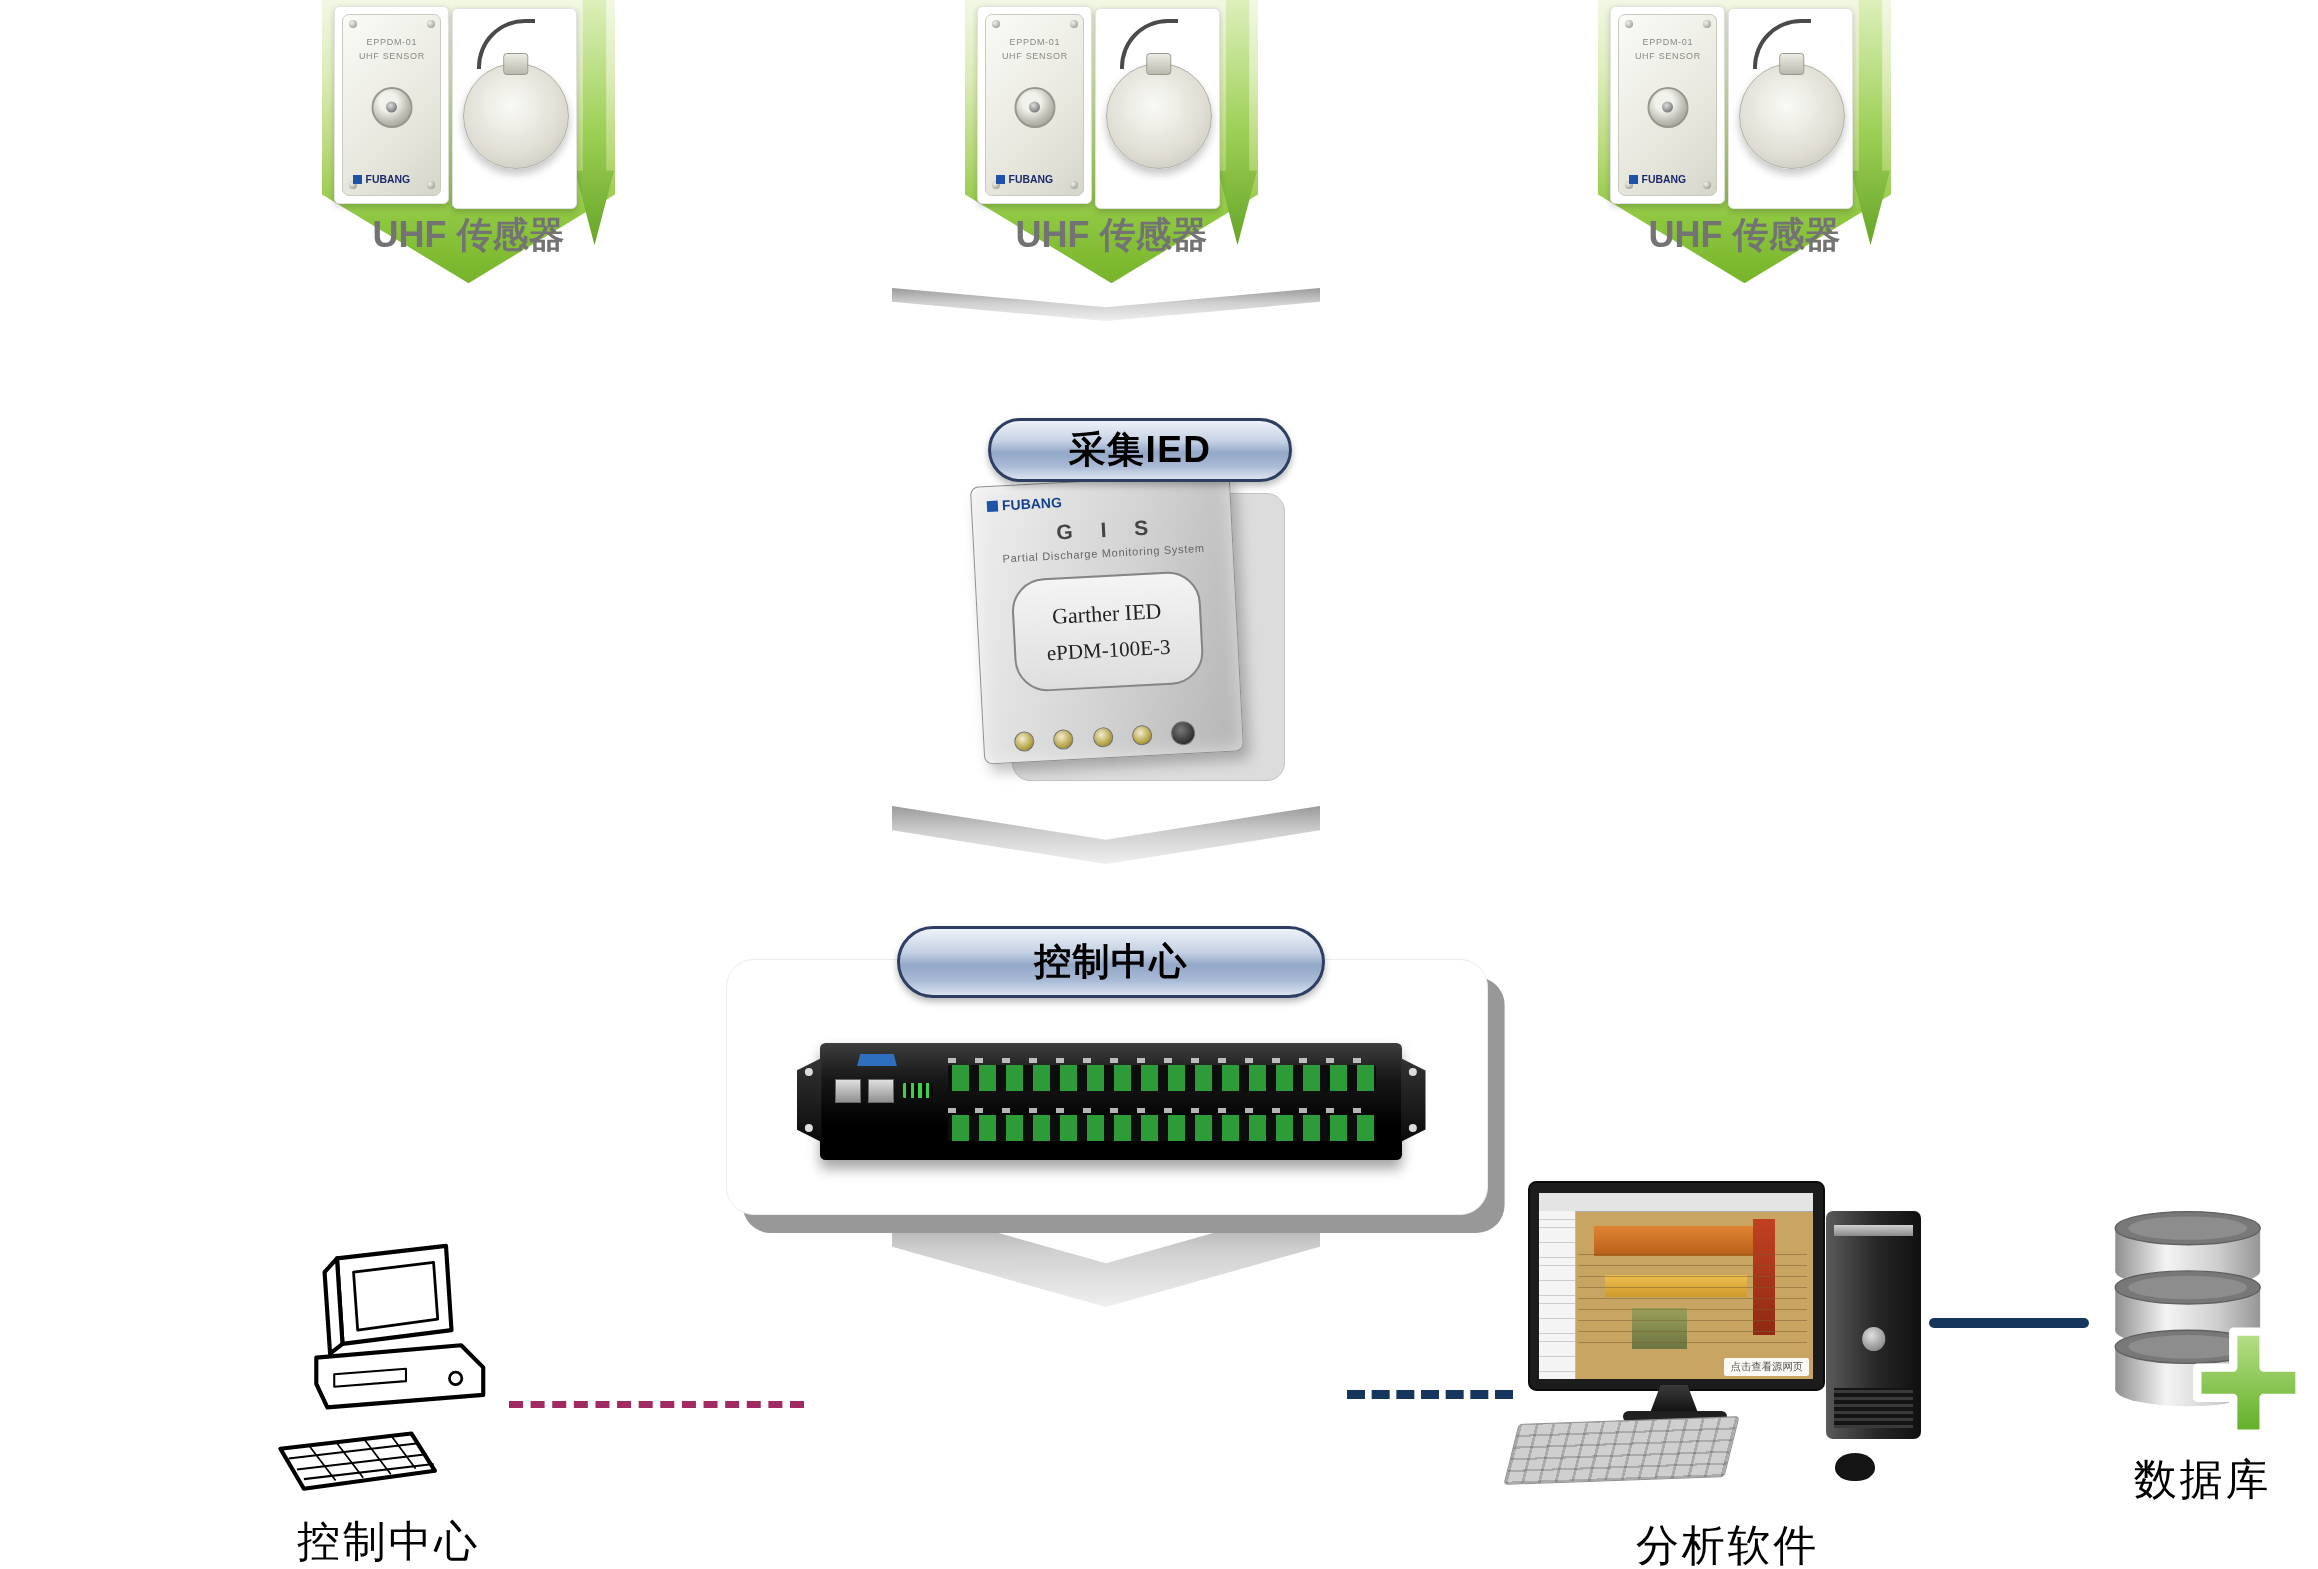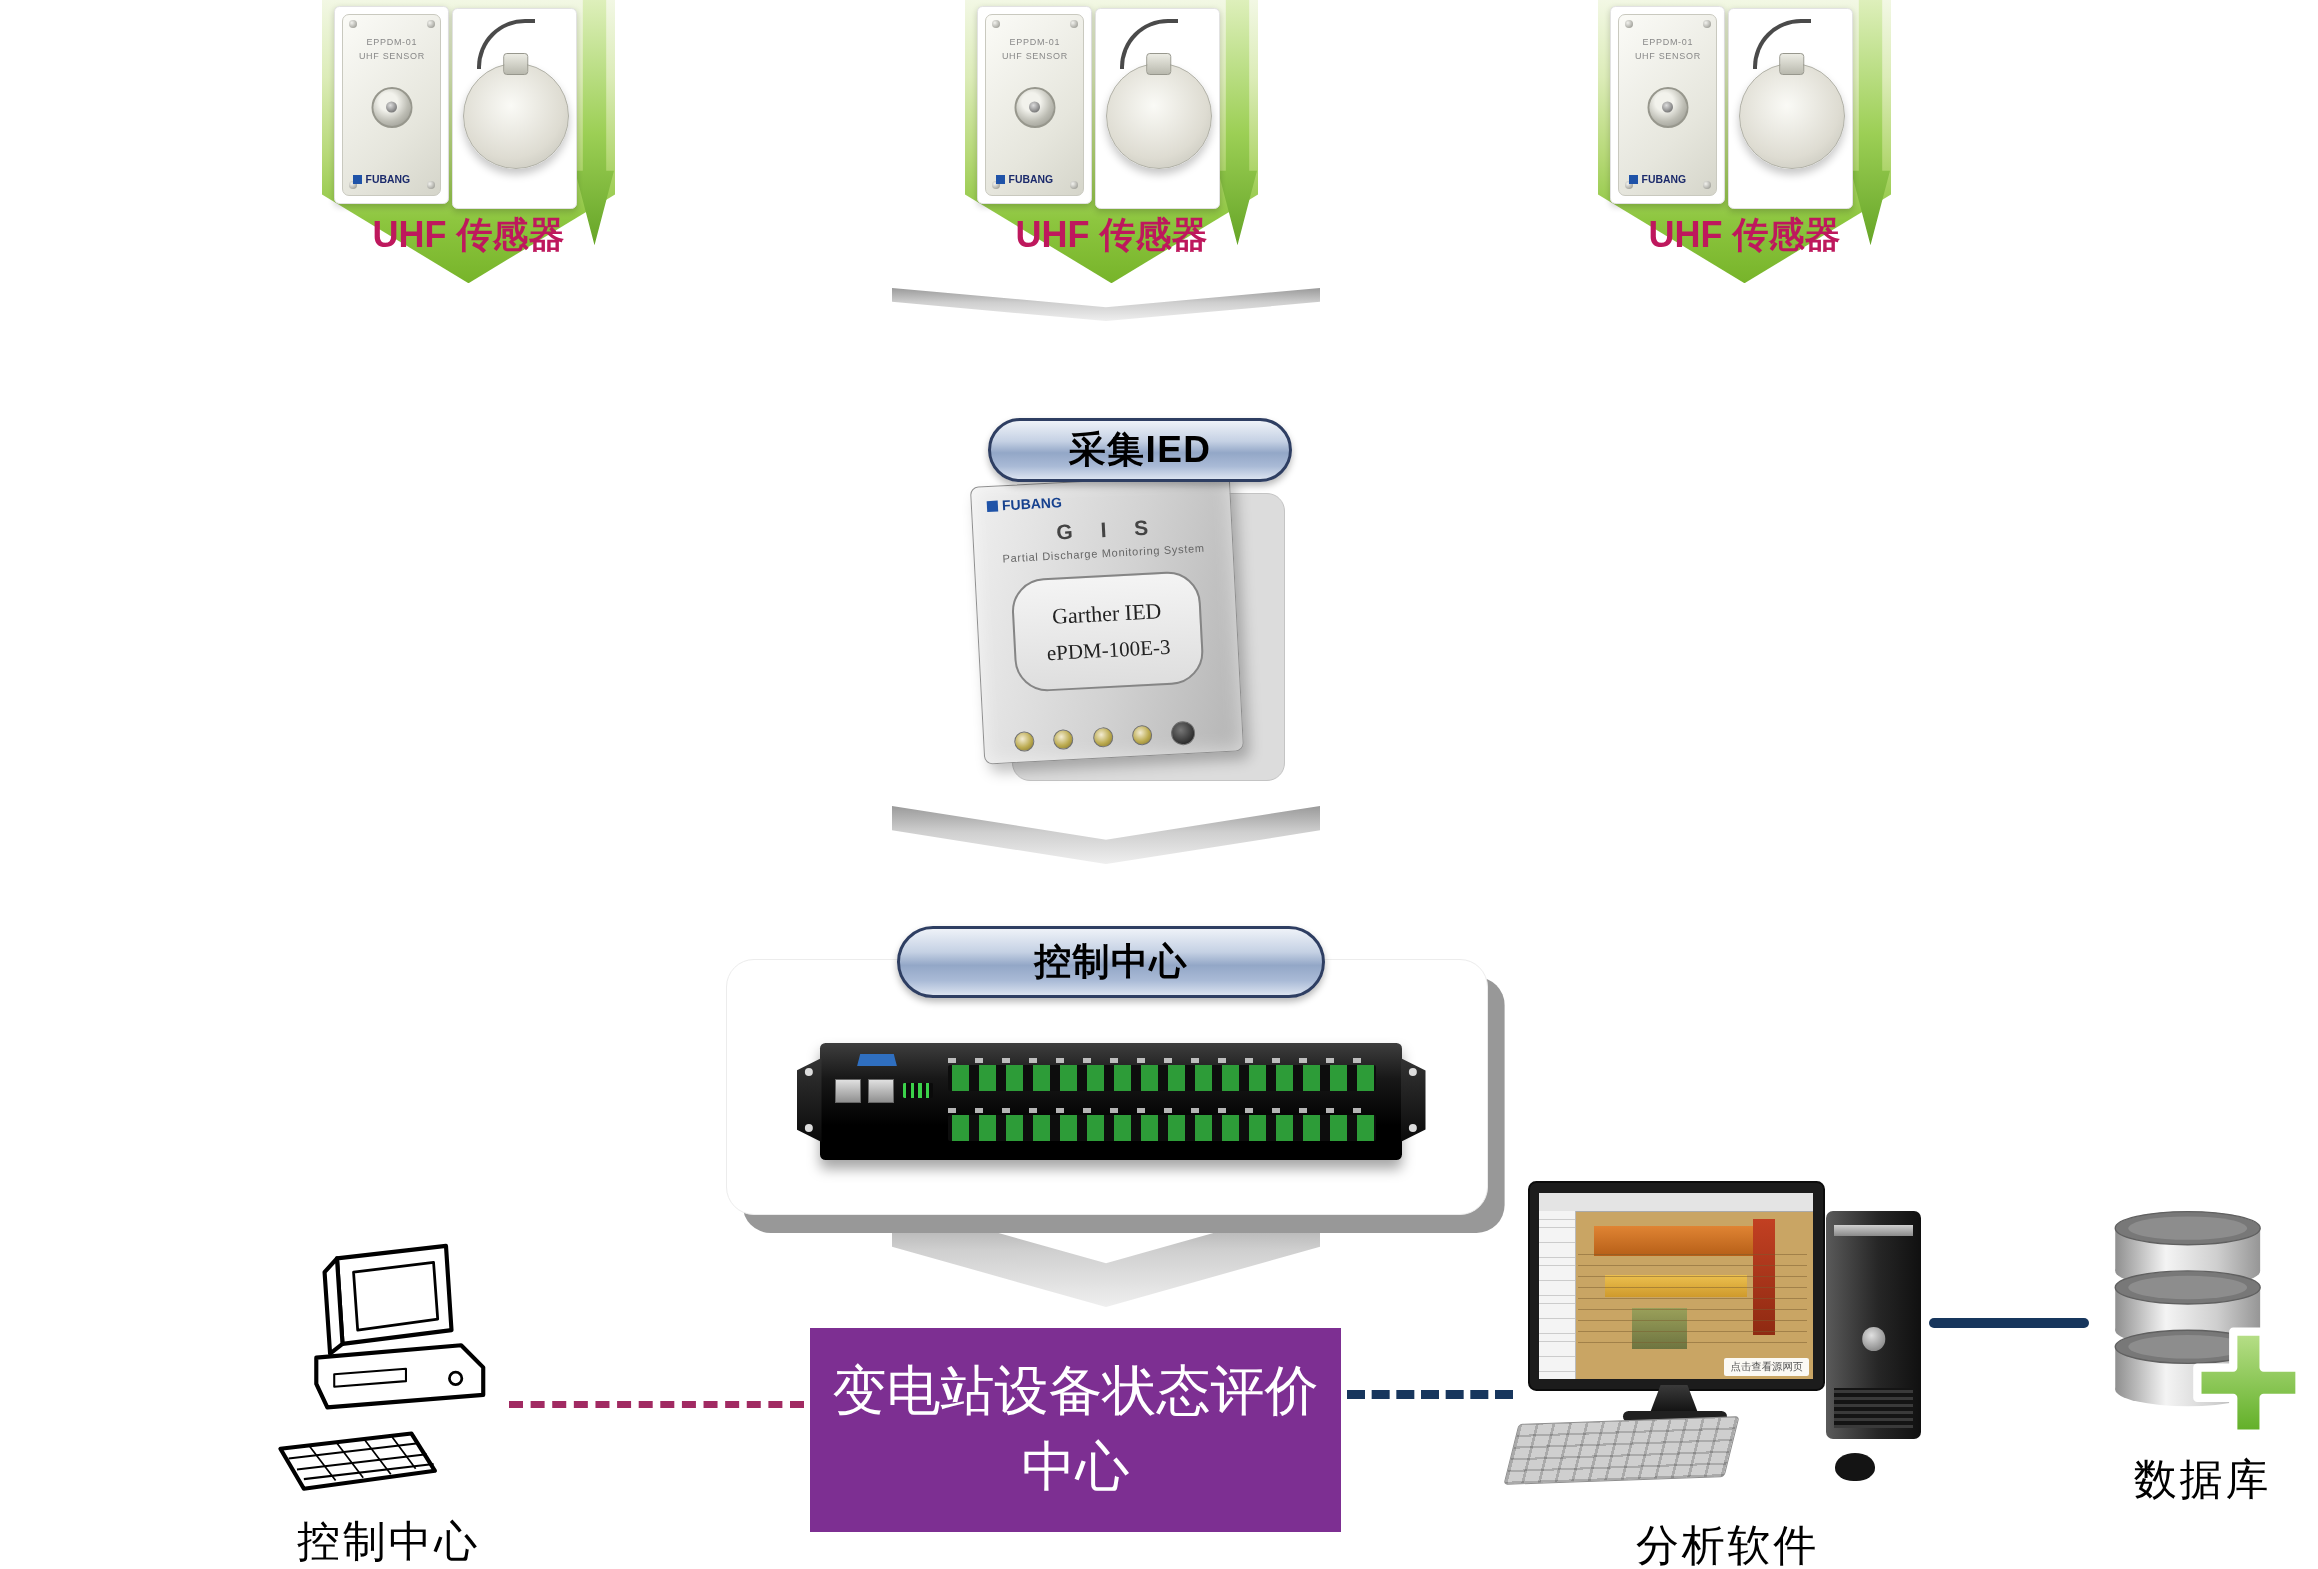--- a/index.html
+++ b/index.html
@@ -35,21 +35,21 @@
   .brand-sq{width:9px;height:9px;background:#1f53a8;display:inline-block;}
   .card-disc{left:130px;top:8.3px;width:123px;height:199px;}
   .disc{position:absolute;left:9.7px;top:54px;width:104px;height:104px;border-radius:50%;
     border:1.4px solid #b0b0a6;box-shadow:0 5.5px 8.3px rgba(0,0,0,.22);
     background:radial-gradient(circle at 45% 40%,#fafaf6,#dedcd2 62%,#bcbcb2);}
   .disc-hub{position:absolute;left:50%;top:-11px;transform:translateX(-50%);width:23.5px;height:19.3px;
     border:1.4px solid #97978d;border-radius:3.5px;background:linear-gradient(#ecece4,#b9b9ae);}
   .cable{position:absolute;left:23.5px;top:9.7px;width:54px;height:46px;
     border-top:4.8px solid #4a4a4a;border-left:4.8px solid #4a4a4a;border-top-left-radius:48px;}
   .sensor-label{position:absolute;top:211px;left:0;width:100%;text-align:center;
-    font-size:36px;font-weight:bold;color:#be185d;}
+    font-size:36px;font-weight:bold;color:#737373;}
 
   
   .chev{position:absolute;clip-path:polygon(0 0,50% 58%,100% 0,100% 42%,50% 100%,0 42%);
     background:linear-gradient(180deg,#9a9a9a,#cfcfcf 45%,#efefef);
     filter:drop-shadow(0 2.8px 2.8px rgba(0,0,0,.25));}
   #chev1{left:892px;top:288px;width:428px;height:33px;}
   #chev2{left:892px;top:806px;width:428px;height:58px;}
   #chev3{left:892px;top:1203px;width:428px;height:104px;}
 
   
@@ -286,24 +286,20 @@
     <div class="vga"></div>
     <div class="rj45 a"></div>
     <div class="rj45 b"></div>
     <div class="led-strip"></div>
     <div class="port-labels pl1"></div>
     <div class="port-row pr1"></div>
     <div class="port-labels pl2"></div>
     <div class="port-row pr2"></div>
   </div>
 
-  <div class="center-box">
-    <div>变电站设备状态评价</div>
-    <div>中心</div>
-  </div>
 
   <div class="line-crimson"></div>
   <div class="line-navy-dashed"></div>
   <div class="line-navy-solid"></div>
 
   <div class="cc">
     <svg viewBox="0 0 345 400">
       <g fill="#fff" stroke="#000" stroke-width="6" stroke-linejoin="round">
         <path d="M100 28 L258 10 L266 132 L108 152 Z"></path>
         <path d="M100 28 L82 48 L90 166 L108 152 Z"></path>

